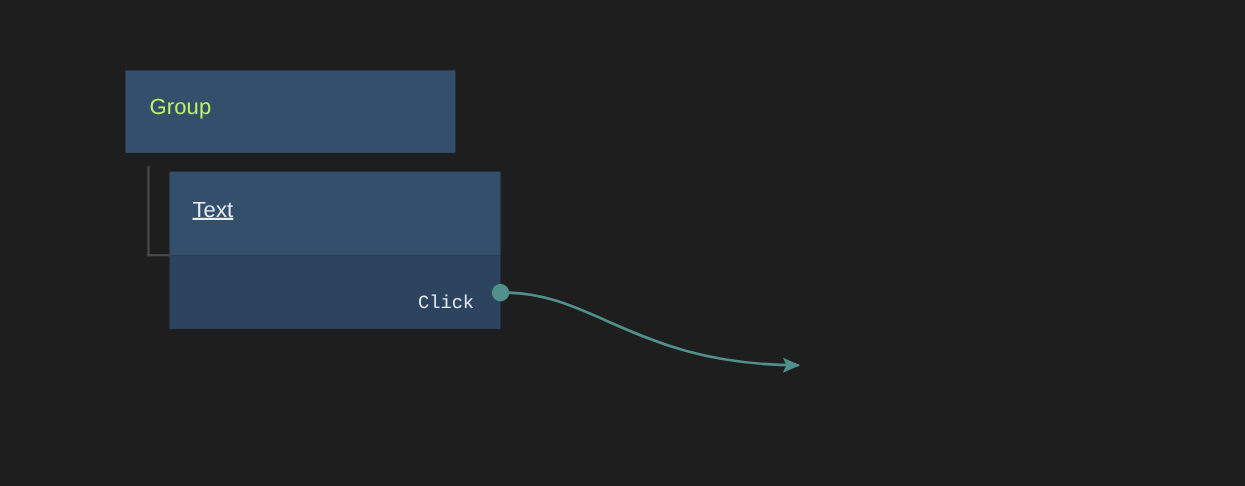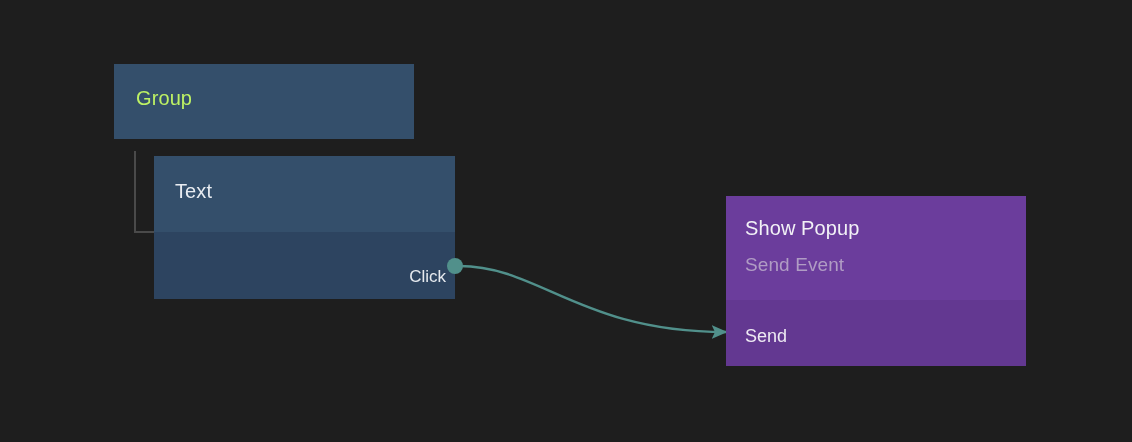--- a/index.html
+++ b/index.html
@@ -74,38 +74,40 @@
     position: relative;
   }
   .text-node .node-header .title {
     position: absolute;
     left: 21px;
     top: 25px;
     font-size: 20px;
     color: #e8ecf1;
     letter-spacing: 0.1px;
     line-height: 1;
+    text-decoration: underline;
   }
   .text-node .node-body {
     height: 67px;
     background: #2d4460;
   }
   .port-row {
     position: absolute;
     right: 0px;
     top: 110px;
     height: 20px;
     display: flex;
     align-items: center;
   }
   .port-label {
     font-size: 17px;
     color: #e6eaef;
     line-height: 1;
-    padding-right: 9px;
+    padding-right: 24px;
+    font-family: Liberation Mono, monospace;
   }
   .port-dot {
     position: absolute;
     left: 447px;
     top: 258px;
     width: 16px;
     height: 16px;
     border-radius: 50%;
     background: #51908b;
   }
@@ -188,23 +190,14 @@
       <div class="title">Text</div>
     </div>
     <div class="node-body"></div>
     <div class="port-row">
       <span class="port-label">Click</span>
     </div>
   </div>
 
   <div class="port-dot"></div>
 
-  <div class="node action-node">
-    <div class="node-header">
-      <div class="title">Show Popup</div>
-      <div class="subtitle">Send Event</div>
-    </div>
-    <div class="node-body">
-      <span class="in-port-label">Send</span>
-    </div>
-  </div>
 
 </div>
 
 </body></html>

